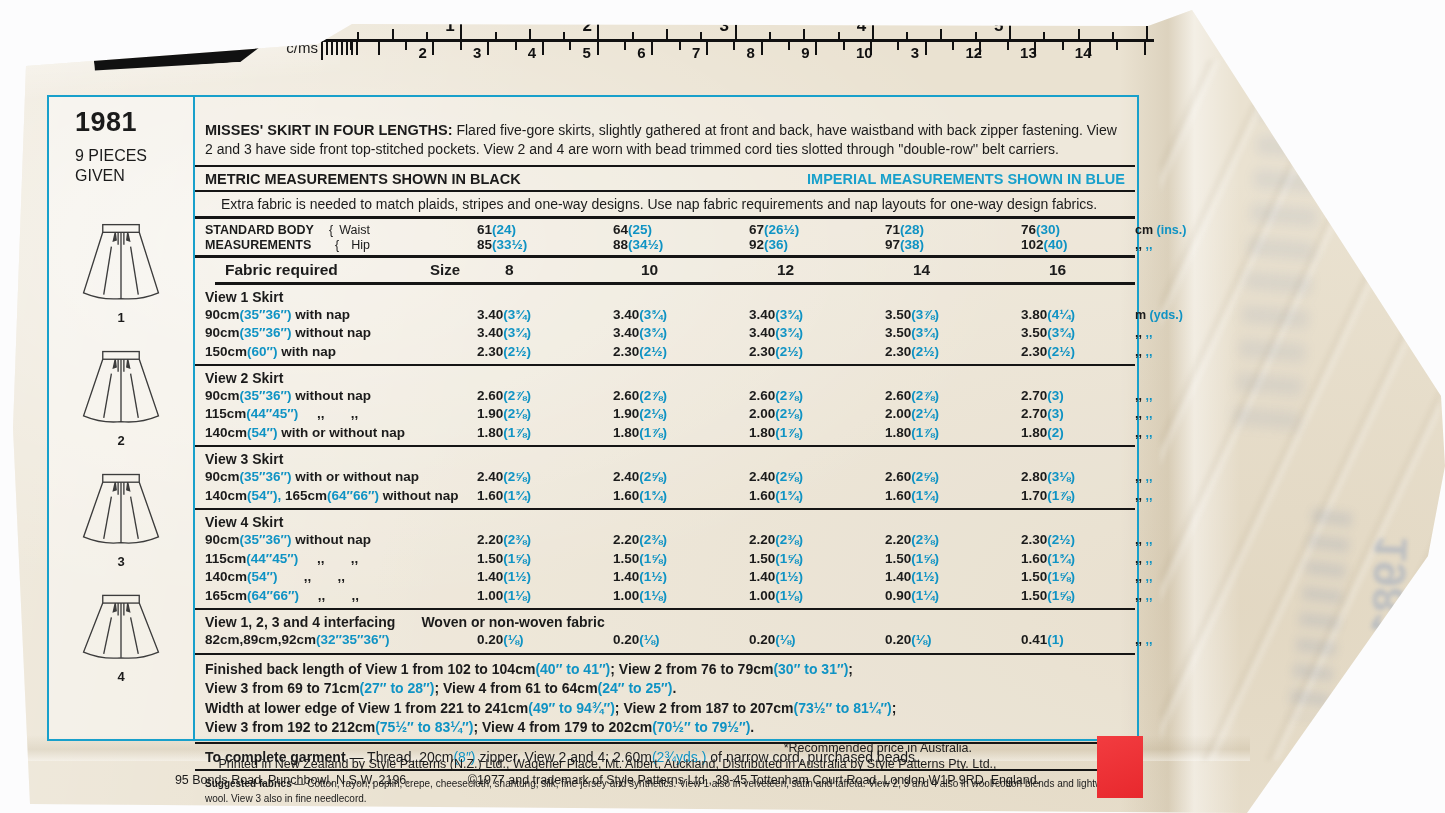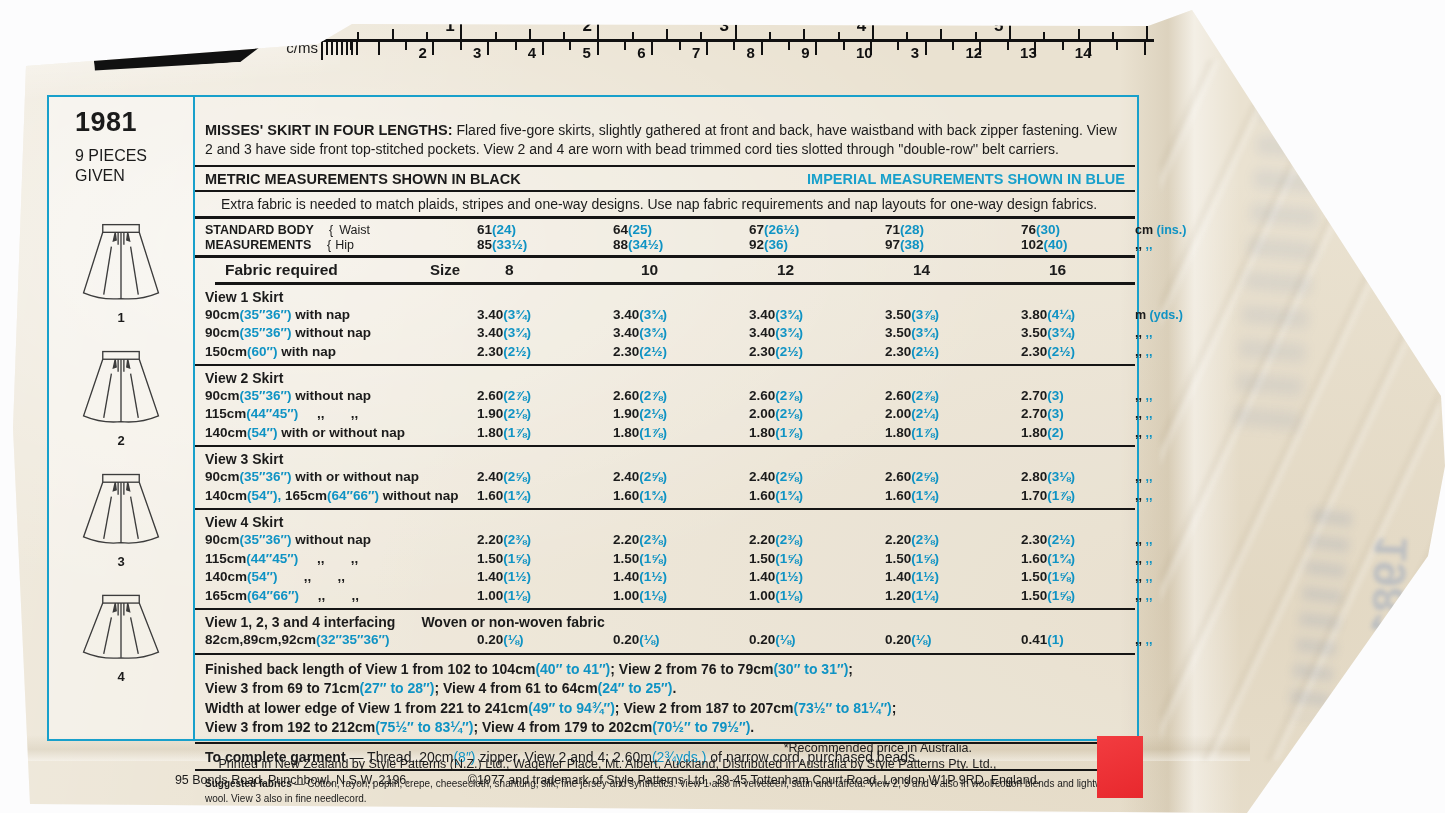--- a/index.html
+++ b/index.html
@@ -273,21 +273,21 @@
             <div class="trow std-row">
               <div class="tlabel" style="display: flex; gap: 6px;"><span class="k" style="width: 118px;">STANDARD BODY</span><span class="std-brace">{</span><span class="std-sub">Waist</span></div>
               <div class="tval"><span class="k">61</span><span class="b">(24)</span></div>
               <div class="tval"><span class="k">64</span><span class="b">(25)</span></div>
               <div class="tval"><span class="k">67</span><span class="b">(26½)</span></div>
               <div class="tval"><span class="k">71</span><span class="b">(28)</span></div>
               <div class="tval"><span class="k">76</span><span class="b">(30)</span></div>
               <div class="tunit"><span class="k">cm </span><span class="b">(ins.)</span></div>
             </div>
             <div class="trow std-row">
-              <div class="tlabel" style="display: flex; gap: 4px;"><span class="k" style="width: 118px;">MEASUREMENTS</span><span class="std-brace">{</span><span class="std-sub">Hip</span></div>
+              <div class="tlabel" style="display: flex; gap: 12px;"><span class="k" style="width: 118px;">MEASUREMENTS</span><span class="std-brace">{</span><span class="std-sub">Hip</span></div>
               <div class="tval"><span class="k">85</span><span class="b">(33½)</span></div>
               <div class="tval"><span class="k">88</span><span class="b">(34½)</span></div>
               <div class="tval"><span class="k">92</span><span class="b">(36)</span></div>
               <div class="tval"><span class="k">97</span><span class="b">(38)</span></div>
               <div class="tval"><span class="k">102</span><span class="b">(40)</span></div>
               <div class="tunit"><span class="k">,, </span><span class="b">,,</span></div>
             </div>
           </div>
         <div id="size-row" class="trow">
             <div class="tlabel" style="position: relative;"><span class="k">Fabric required</span><span class="k" id="size-label">Size</span></div>
@@ -415,21 +415,21 @@
                 <div class="tval"><span class="k">1.40</span><span class="b">(1½)</span></div>
                 <div class="tval"><span class="k">1.40</span><span class="b">(1½)</span></div>
                 <div class="tval"><span class="k">1.50</span><span class="b">(1⅝)</span></div>
                 <div class="tunit"><span class="k">,,  </span><span class="b">,,</span></div>
               </div>
               <div class="trow">
                 <div class="tlabel"><span class="k">165cm</span><span class="b">(64″66″)</span><span class="k">     ,,       ,,</span></div>
                 <div class="tval"><span class="k">1.00</span><span class="b">(1⅛)</span></div>
                 <div class="tval"><span class="k">1.00</span><span class="b">(1⅛)</span></div>
                 <div class="tval"><span class="k">1.00</span><span class="b">(1⅛)</span></div>
-                <div class="tval"><span class="k">1.20</span><span class="b">(1¼)</span></div>
+                <div class="tval"><span class="k">0.90</span><span class="b">(1¼)</span></div>
                 <div class="tval"><span class="k">1.50</span><span class="b">(1⅝)</span></div>
                 <div class="tunit"><span class="k">,,  </span><span class="b">,,</span></div>
               </div>
             </div>
             <div class="section">
               <div class="sec-head">
                 <span class="k">View 1, 2, 3 and 4 interfacing</span>
                 <span class="sec-note k">Woven or non-woven fabric</span>
               </div>
               <div class="trow">

